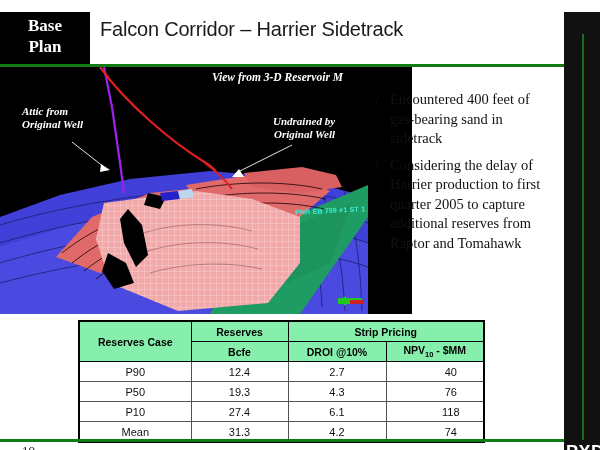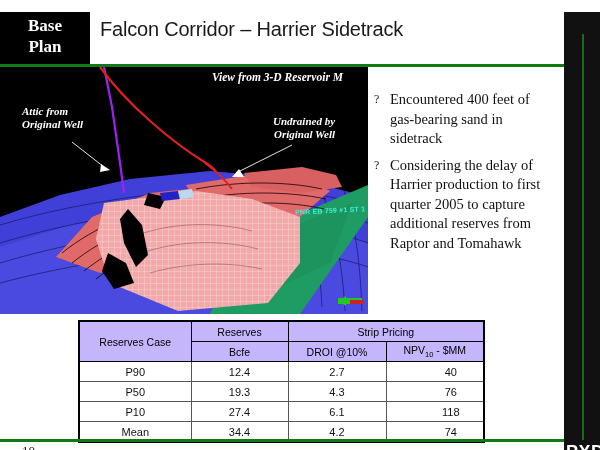--- a/index.html
+++ b/index.html
@@ -42,21 +42,21 @@
     text-align:center;
   }
   .title{
     position:absolute;left:100px;top:6px;width:450px;
     font-size:20px;color:#1a1a1a;letter-spacing:-0.2px;
     white-space:nowrap;
   }
 
   
   .img3d{
-    position:absolute;left:0;top:55px;width:368px;height:247px;
+    position:absolute;left:0;top:55px;width:412px;height:247px;
     background:#000000;overflow:hidden;
   }
   .img3d svg{display:block;}
   .ann{
     position:absolute;
     font-family:"Liberation Serif", serif;
     font-weight:bold;font-style:italic;color:#ffffff;
     font-size:11px;line-height:13px;
     text-shadow:0 0 2px #000;
   }
@@ -93,21 +93,21 @@
     font-family:"Liberation Sans", sans-serif;
     table-layout:fixed;
     border:2px solid #000;
   }
   table.rt th,table.rt td{
     border:1px solid #000;
     text-align:center;
     padding:0;height:19px;
   }
   table.rt th{
-    background:#c4b5fd;font-weight:normal;font-size:10.5px;color:#000;
+    background:#86efac;font-weight:bold;font-size:10.5px;color:#000;
   }
   table.rt td{
     background:#ffffff;font-size:11px;color:#111;border-color:#555;
   }
   table.rt td:first-child{border-left:1px solid #000;}
   table.rt td:last-child{border-right:1px solid #000;padding-left:32px;}
   .col1{width:112px;}
   .col2{width:97px;}
   .col3{width:98px;}
   .col4{width:98px;}
@@ -265,21 +265,21 @@
           <td>76</td>
         </tr>
         <tr>
           <td>P10</td>
           <td>27.4</td>
           <td>6.1</td>
           <td>118</td>
         </tr>
         <tr>
           <td>Mean</td>
-          <td>34.4</td>
+          <td>31.3</td>
           <td>4.2</td>
           <td>74</td>
         </tr>
       </tbody>
     </table>
   </div>
 
   <div class="hrule-top"></div>
   <div class="hrule-bottom"></div>
   <div class="right-strip">

